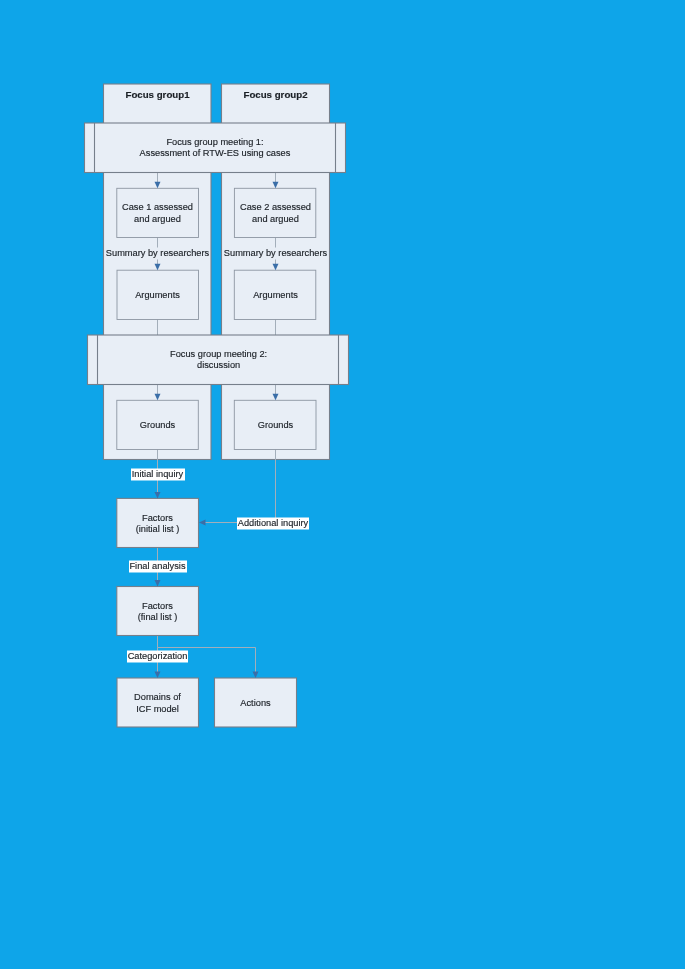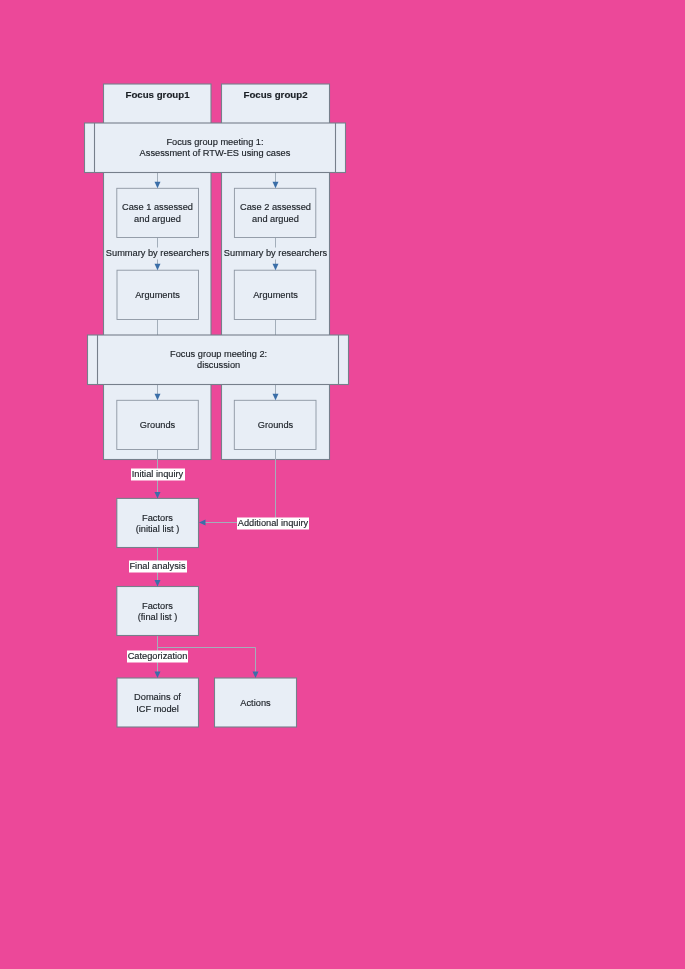--- a/index.html
+++ b/index.html
@@ -1,20 +1,20 @@
 <!DOCTYPE html>
 <html><head>
 <meta charset="utf-8">
 <title>Focus group process flowchart</title>
 <style>
   html,body{margin:0;padding:0;background:#ffffff;}
   body{width:685px;height:969px;overflow:hidden;
        font-family:"Liberation Sans",sans-serif;
        -webkit-font-smoothing:antialiased;}
-  #stage{position:relative;width:685px;height:969px;background:#ec4899;}
+  #stage{position:relative;width:685px;height:969px;background:#0ea5e9;}
   svg#chart{position:absolute;left:0;top:0;display:block;will-change:transform;}
   .boxfill{fill:#e8eef6;}
   .whitefill{fill:#ffffff;}
   .outerbox{fill:#e8eef6;stroke:#767f8b;stroke-width:1.1;}
   .innerbox{fill:#e8eef6;stroke:#8d96a2;stroke-width:0.9;}
   .conn{stroke:#a3aeba;stroke-width:1;fill:none;}
   .arrowhead{fill:#3a6ea8;}
   text{fill:#1a1f25;font-family:"Liberation Sans",sans-serif;-webkit-font-smoothing:antialiased;
         stroke:#1a1f25;stroke-width:0.15;paint-order:stroke fill;}
   .t-node{font-size:9.25px;}

